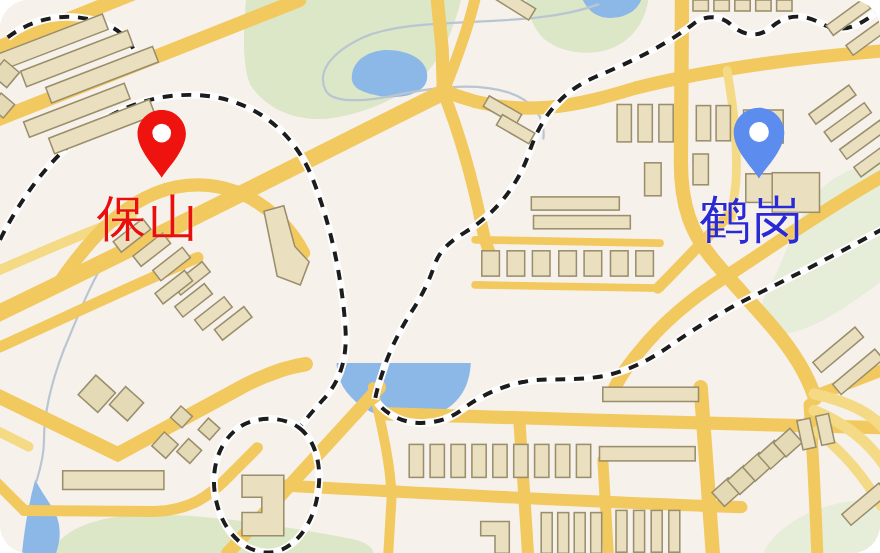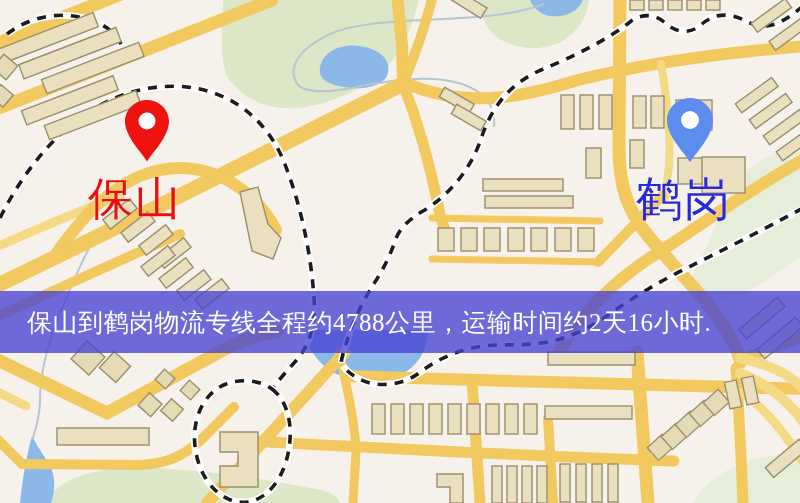--- a/index.html
+++ b/index.html
@@ -1,19 +1,20 @@
 <!DOCTYPE html>
 <html style="--base: #f7f1ec; --road: #f2c95f; --road_minor: #f4da85; --building: #eae0bf; --building_outline: #9a8e6c; --park: #dbe7c6; --water: #8cb8e8; --railway: #1c1c1c;"><head>
 <meta charset="utf-8">
 <style>
   html,body{margin:0;padding:0;background:#ffffff;}
   .screen{
     position:relative;width:800px;height:503px;overflow:hidden;
     font-family:"Liberation Serif","DejaVu Serif",serif;
     background:var(--base,#f7f1ec);
+    border-radius:26px;
   }
   .screen svg{position:absolute;left:0;top:0;display:block;}
 
   
   .road{stroke:var(--road,#f2c95f);fill:none;stroke-linecap:round;}
   .road-minor{stroke:var(--road_minor,#f4da85);fill:none;stroke-linecap:round;}
   .rail-case{stroke:#fdfdfd;fill:none;stroke-width:7;stroke-linecap:butt;}
   .rail{stroke:var(--railway,#1c1c1c);fill:none;stroke-width:3.6;stroke-dasharray:9 8;stroke-linecap:butt;}
   .bld{fill:var(--building,#eae0bf);stroke:var(--building_outline,#9a8e6c);stroke-width:1.4;}
   .bld2{fill:#e5dab6;stroke:var(--building_outline,#9a8e6c);stroke-width:1.4;}
@@ -243,17 +244,14 @@
     </g>
     <g transform="translate(667,98)">
       <path d="M23 0C10.3 0 0 10.2 0 22.6 0 30 4.2 38.3 9.4 45.8 14.7 53.3 20.2 59.5 23 64.3 25.8 59.5 31.3 53.3 36.6 45.8 41.8 38.3 46 30 46 22.6 46 10.2 35.7 0 23 0Z" fill="#5b8cee"></path>
       <circle cx="23" cy="22" r="9" fill="#ffffff"></circle>
     </g>
   </svg>
 
   <div class="city-label origin" style="color: rgb(232, 16, 12);">保山</div>
   <div class="city-label dest" style="color: rgb(41, 41, 214);">鹤岗</div>
 
-  <div class="banner" style="background: rgba(70, 66, 210, 0.78);">
-    <span class="banner-text" style="color: rgb(255, 255, 255);">保山到鹤岗物流专线全程约4788公里，运输时间约2天16小时.</span>
-  </div>
 
 </div>
 
 </body></html>

